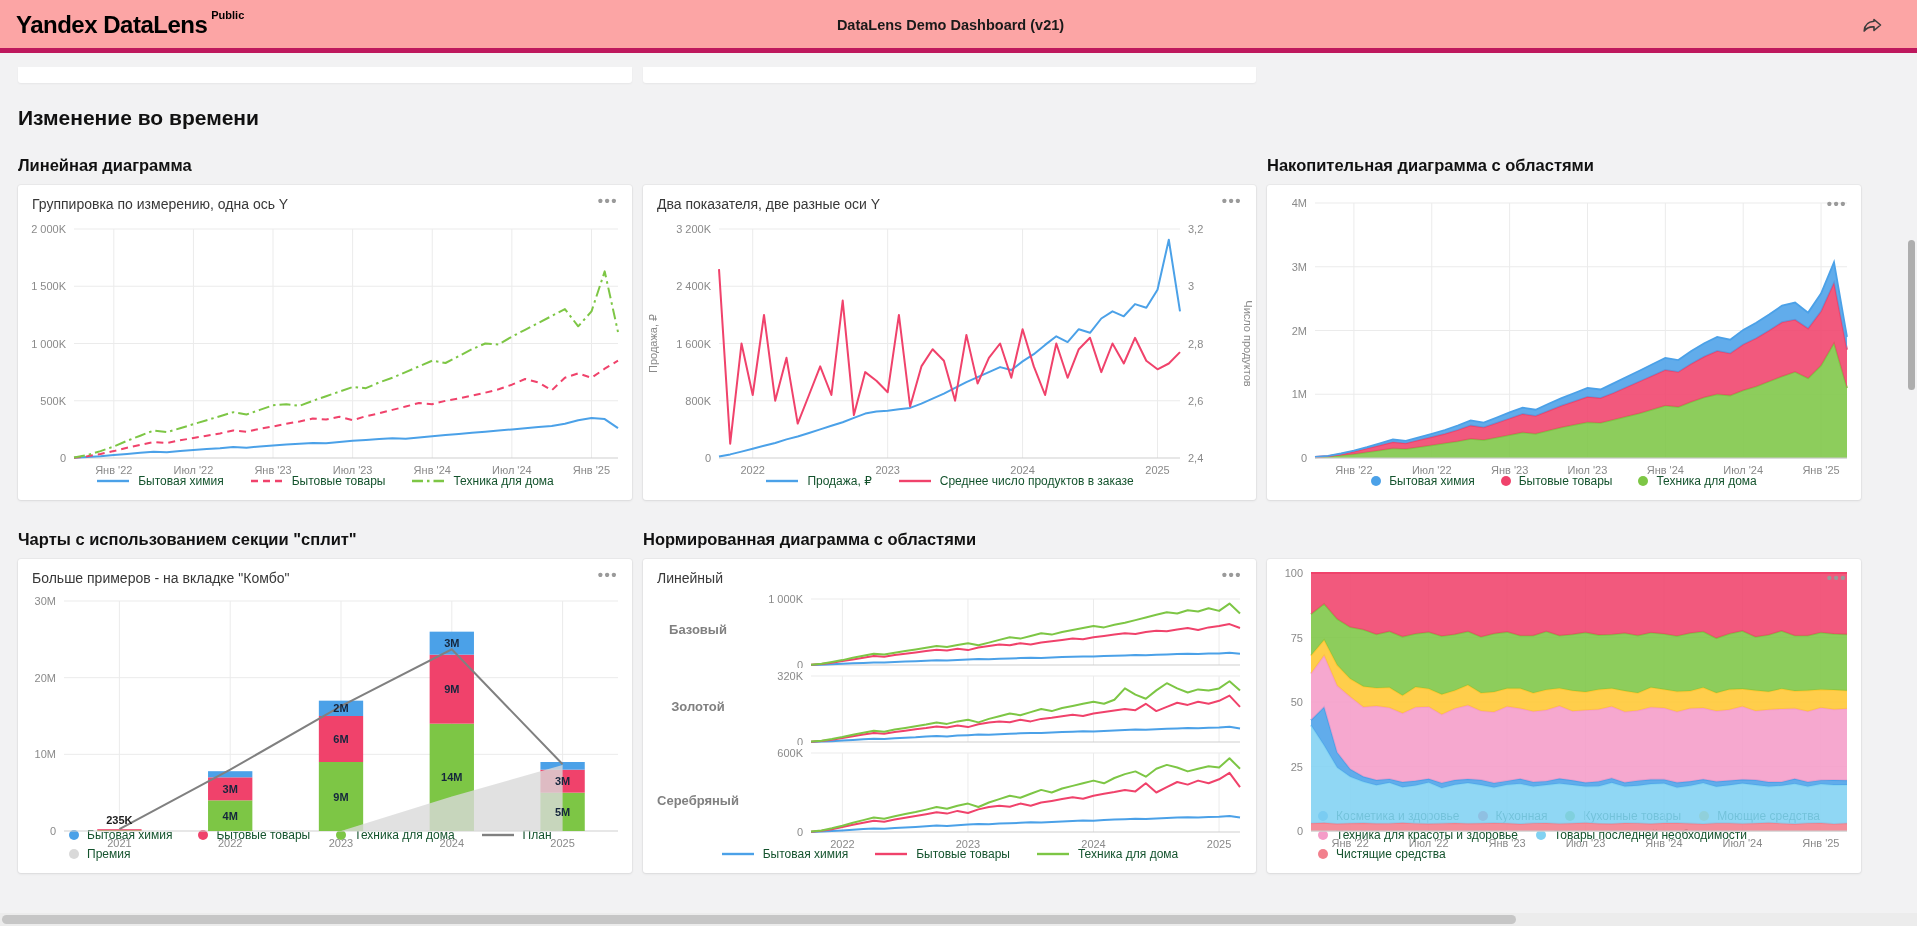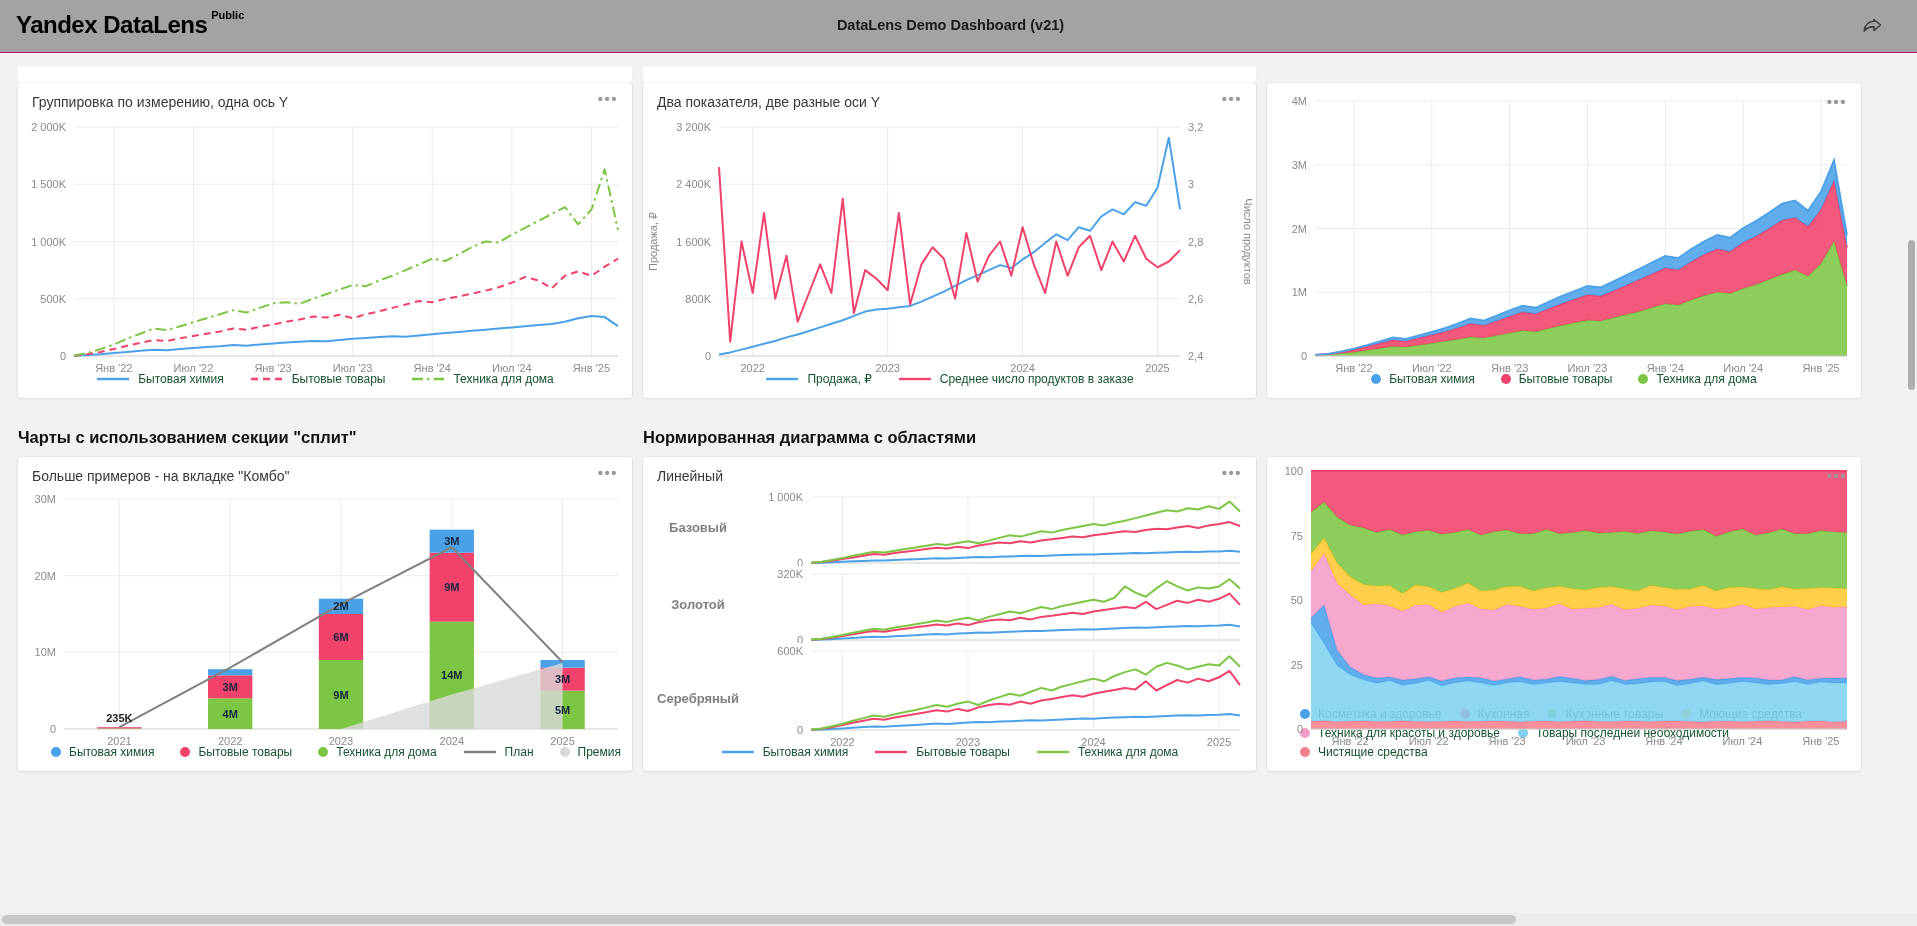--- a/index.html
+++ b/index.html
@@ -1,19 +1,19 @@
 <!DOCTYPE html>
 <html><head>
 <meta charset="utf-8">
 <style>
   * { margin:0; padding:0; box-sizing:border-box; }
   html,body { width:1917px; height:926px; overflow:hidden;
     font-family:"Liberation Sans","DejaVu Sans",sans-serif; background:#f2f2f3; color:#222; }
   
-  .hdr { position:relative; height:53px; background:#a3a3a3; border-bottom:1px solid #be185d; }
+  .hdr { position:relative; height:53px; background:#fca5a5; border-bottom:5px solid #be185d; }
   .logo-wrap { position:absolute; left:16px; top:11px; }
   .logo { font-size:24px; font-weight:bold; letter-spacing:-0.5px; color:#000; }
   .logo-badge { font-size:11px; font-weight:bold; color:#000; vertical-align:top; position:relative; top:-2px; margin-left:4px; }
   .hdr-title { position:absolute; left:0; right:16px; top:17px; text-align:center; font-size:14.5px; font-weight:bold; color:#1a1a1a; }
   .share { position:absolute; right:34px; top:15px; width:22px; height:22px; cursor:pointer; }
   
   .content { padding-left:18px; }
   .strips { display:grid; grid-template-columns:614px 613px; column-gap:11px; margin-top:14px; }
   .strip { height:16px; background:#fff; border-radius:0 0 3px 3px; box-shadow:0 1px 2px rgba(0,0,0,.05); }
   .section-title { margin-top:23px; font-size:21px; font-weight:bold; color:#111; }
@@ -25,21 +25,21 @@
     box-shadow:0 0 0 1px rgba(0,0,0,.03), 0 1px 3px rgba(0,0,0,.07); }
   .r1 .card { height:315px; } .r2 .card { height:314px; }
   .card-head { display:flex; justify-content:space-between; align-items:flex-start; padding:11px 14px 0 14px; height:32px; flex:none; }
   .card-title { font-size:14px; color:#383838; }
   .menu { color:#9a9a9a; font-size:15px; font-weight:bold; letter-spacing:1.5px; line-height:10px; cursor:pointer; }
   .menu.abs { position:absolute; top:14px; right:14px; z-index:5; }
   .chart { flex:1; width:100%; position:relative; min-height:0; }
   .chart svg { display:block; }
   .legend { display:flex; flex-wrap:wrap; justify-content:center; align-items:center;
     column-gap:26px; row-gap:5px; padding:4px 10px 12px 10px; flex:none; }
-  .legend.left { justify-content:flex-start; padding-left:33px; }
+  .legend.left { justify-content:flex-start; padding-left:51px; }
   .leg-item { display:flex; align-items:center; gap:8px; font-size:12px; color:#14532d; cursor:pointer; }
   .dot { width:10px; height:10px; border-radius:50%; display:inline-block; }
   .tick { font-size:11px; fill:#8a8a8a; }
   .axis-title { font-size:11px; fill:#8a8a8a; }
   .bar-label { font-size:11px; font-weight:bold; fill:#15263d; }
   .anno { font-size:11px; font-weight:bold; fill:#1c1c1c; }
   
   .split-row { display:grid; grid-template-columns:110px 1fr; }
   .split-label { font-size:13px; font-weight:bold; color:#808080; align-self:center; text-align:center; }
   
@@ -62,21 +62,27 @@
   </div>
 </div>
 
 <div class="content">
 
   <div class="strips">
     <div class="strip"></div>
     <div class="strip"></div>
   </div>
 
-
+  <div class="section-title">Изменение во времени</div>
+
+  <div class="grid3 group-row">
+    <div class="group-h">Линейная диаграмма</div>
+    <div></div>
+    <div class="group-h">Накопительная диаграмма с областями</div>
+  </div>
 
   <div class="grid3 r1">
     <div class="card">
       <div class="card-head">
         <span class="card-title">Группировка по измерению, одна ось Y</span>
         <span class="menu">•••</span>
       </div>
       <div class="chart">
           <svg width="614" height="267">
             <line x1="95.8048780487805" x2="95.8048780487805" y1="12" y2="241" stroke="#ebebeb"></line>

